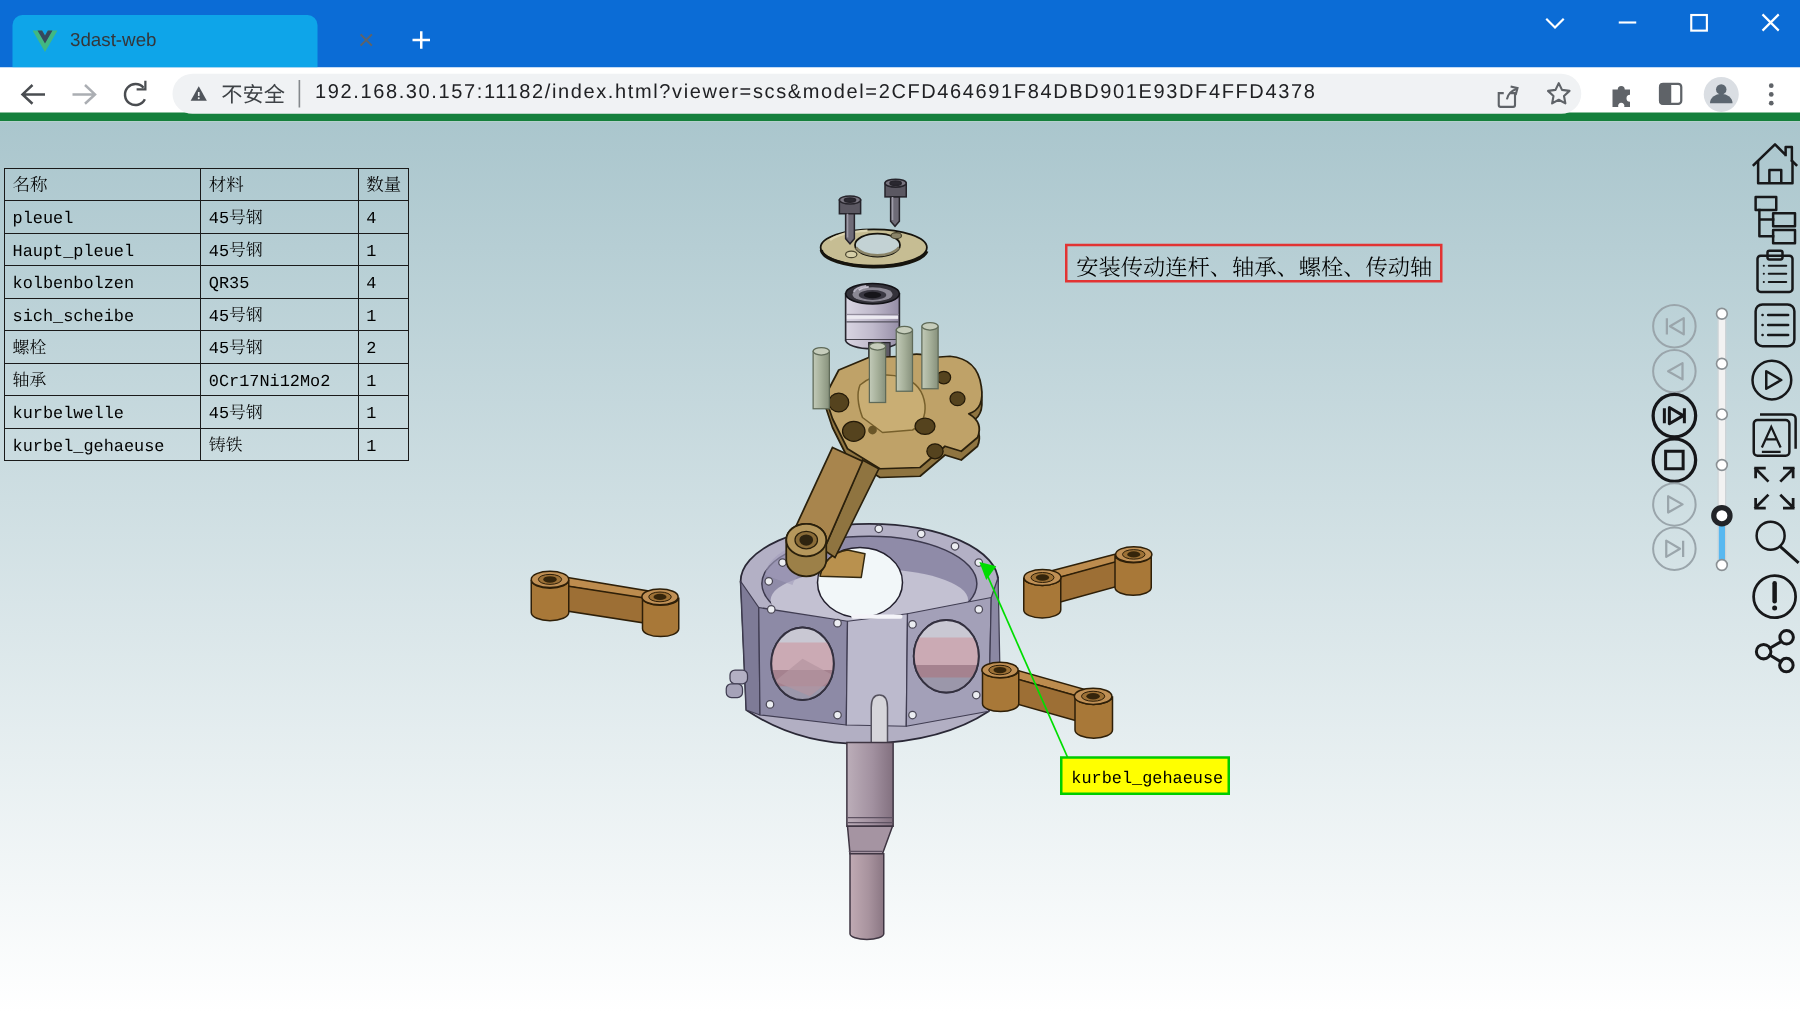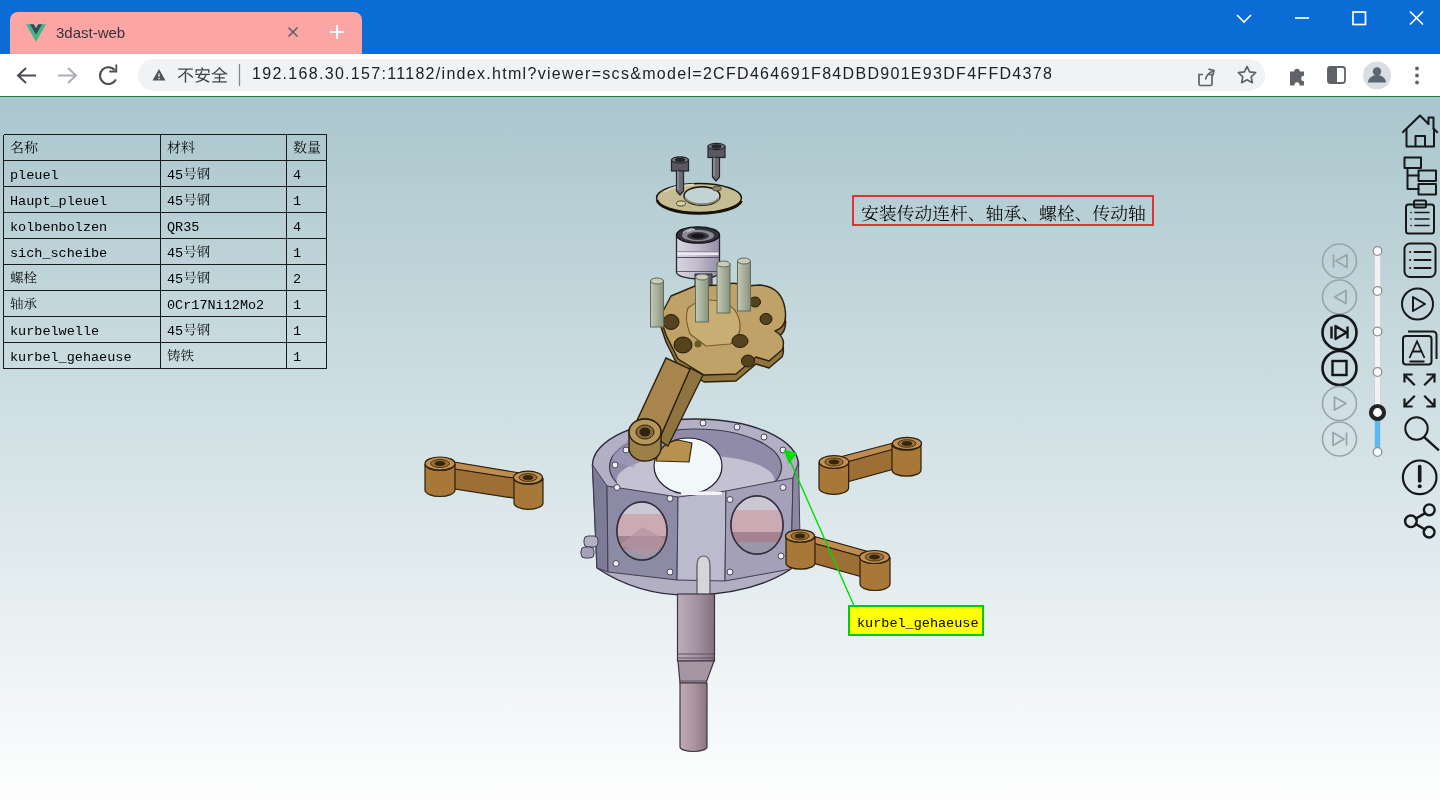--- a/index.html
+++ b/index.html
@@ -1,19 +1,19 @@
 <!DOCTYPE html>
 <html><head><meta charset="utf-8">
 <style>
 * { margin:0; padding:0; box-sizing:border-box; }
 html,body { width:1440px; height:810px; overflow:hidden; font-family:"Liberation Sans",sans-serif; }
 #titlebar { position:absolute; left:0; top:0; width:1440px; height:54px; background:#0b6cd6; }
-#tab { position:absolute; left:10px; top:12px; width:352px; height:42px; background:#fca5a5; border-radius:8px 8px 0 0; }
+#tab { position:absolute; left:10px; top:12px; width:244px; height:42px; background:#0ea5e9; border-radius:8px 8px 0 0; }
 #tabtitle { position:absolute; left:46px; top:12px; font-size:15px; color:#35363a; }
-#toolbar { position:absolute; left:0; top:54px; width:1440px; height:43px; background:#fff; border-bottom:1px solid #15803d; }
+#toolbar { position:absolute; left:0; top:54px; width:1440px; height:43px; background:#fff; border-bottom:7px solid #15803d; }
 #omnibox { position:absolute; left:138px; top:5px; width:1127px; height:32px; background:#f0f2f4; border-radius:16px; }
 #urltext { position:absolute; left:252px; top:11px; font-size:16px; color:#202124; white-space:nowrap; letter-spacing:1.3px; }
 #content { position:absolute; left:0; top:97px; }
 </style></head>
 <body>
 
 <div id="titlebar">
   <div id="tab">
     <svg width="20" height="20" style="position:absolute;left:16px;top:11px" viewBox="0 0 261.76 226.69">
       <path fill="#41b883" d="M161.1 0L130.9 52.3 100.7 0H0l130.9 226.7L261.8 0z"></path>

